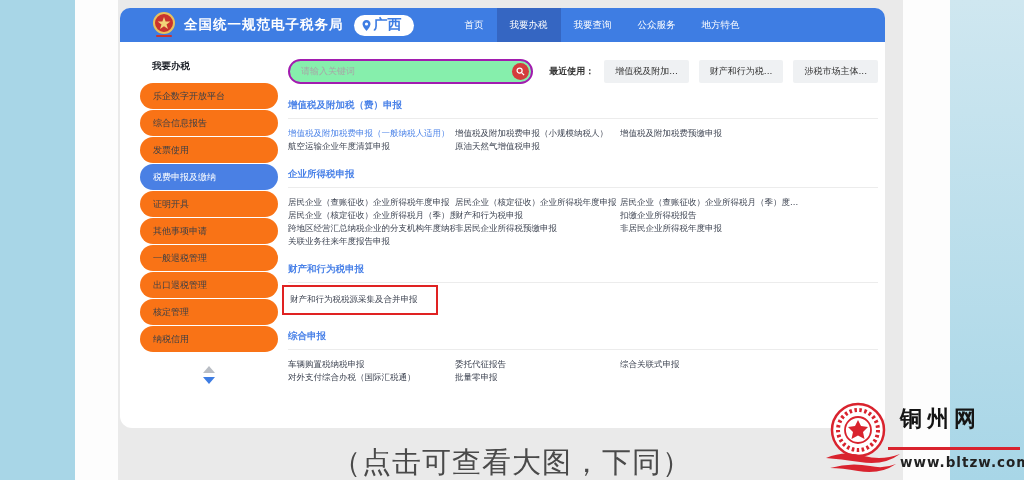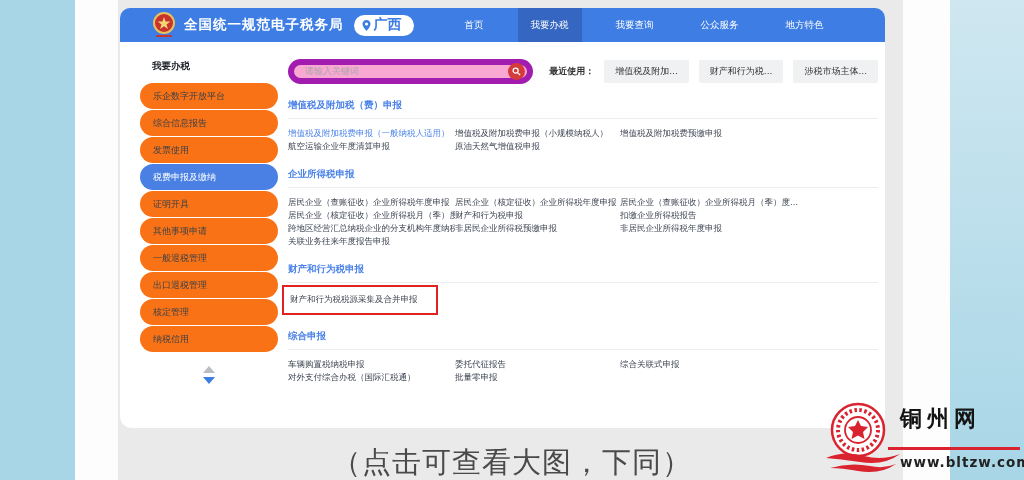--- a/index.html
+++ b/index.html
@@ -15,21 +15,21 @@
   .band-blue-right { left:950px; width:74px; background:linear-gradient(180deg,#cfe7f0,#a8d6e7); }
 
   
   .site-header { position:absolute; left:120px; top:8px; width:765px; height:34px;
     background:#3e7de3; border-radius:10px 10px 0 0; display:flex; align-items:center; color:#fff; }
   .emblem { width:24px; height:26px; margin-left:32px; position:relative; flex:0 0 auto; }
   .site-title { font-size:13.5px; font-weight:bold; margin-left:8px; letter-spacing:1px; white-space:nowrap; }
   .loc-pill { margin-left:10px; background:#fff; border-radius:11px; height:21px; padding:0 12px 0 8px;
     display:flex; align-items:center; color:#3e7de3; font-size:14px; font-weight:bold; }
   .loc-pill svg { margin-right:3px; }
-  .nav { display:flex; height:34px; margin-left:38px;gap:21px; }
+  .nav { display:flex; height:34px; margin-left:38px; }
   .nav-item { font-size:9.5px; color:#fff; padding:0 13px; display:flex; align-items:center; cursor:pointer; white-space:nowrap; }
   .nav-item.active { background:#3566c2; }
 
   
   .site-body { position:absolute; left:120px; top:42px; width:765px; height:386px;
     background:#fff; border-radius:0 0 12px 12px; overflow:hidden; }
 
   
   .sidebar { position:absolute; left:20px; top:10px; width:138px; }
   .sb-title { font-size:9.5px; font-weight:bold; color:#20242c; margin:8px 0 10px 12px; }
@@ -37,22 +37,22 @@
     font-size:9px; color:#3a3f47; padding-left:13px; margin-bottom:1px; cursor:pointer;
     white-space:nowrap; overflow:hidden; }
   .sb-item.selected { background:#4a80e4; color:#fff; }
   .sb-arrows { display:flex; flex-direction:column; align-items:center; margin-top:14px; gap:4px; }
   .tri-up   { width:0; height:0; border-left:6px solid transparent; border-right:6px solid transparent; border-bottom:7px solid #b9bdc4; }
   .tri-down { width:0; height:0; border-left:6px solid transparent; border-right:6px solid transparent; border-top:7px solid #3e7de3; }
 
   
   .main { position:absolute; left:168px; top:16px; width:590px; }
   .search-row { display:flex; align-items:center; height:26px; }
-  .search-box { width:248px; height:25px; border:6px solid #a21caf; border-radius:14px;
-    display:flex; align-items:center; background:#f9a8d4; }
+  .search-box { width:248px; height:25px; border:2px solid #a21caf; border-radius:14px;
+    display:flex; align-items:center; background:#86efac; }
   .search-box input { flex:1; border:none; outline:none; background:transparent; font-size:9px;
     color:#444; padding-left:11px; font-family:inherit; }
   .search-box input::placeholder { color:#a7a7a7; }
   .search-btn { width:17px; height:17px; border-radius:50%; background:#d43c3c; margin-right:2px;
     display:flex; align-items:center; justify-content:center; cursor:pointer; flex:0 0 auto; }
   .recent-label { font-size:9px; font-weight:bold; color:#333; margin-left:16px; white-space:nowrap; }
   .recent-btn { background:#eff1f3; border:none; font-size:9px; color:#333; padding:5px 11px;
     margin-left:10px; border-radius:2px; cursor:pointer; white-space:nowrap; font-family:inherit; }
 
   .section-title { color:#4a82e8; font-size:9.5px; font-weight:bold;

